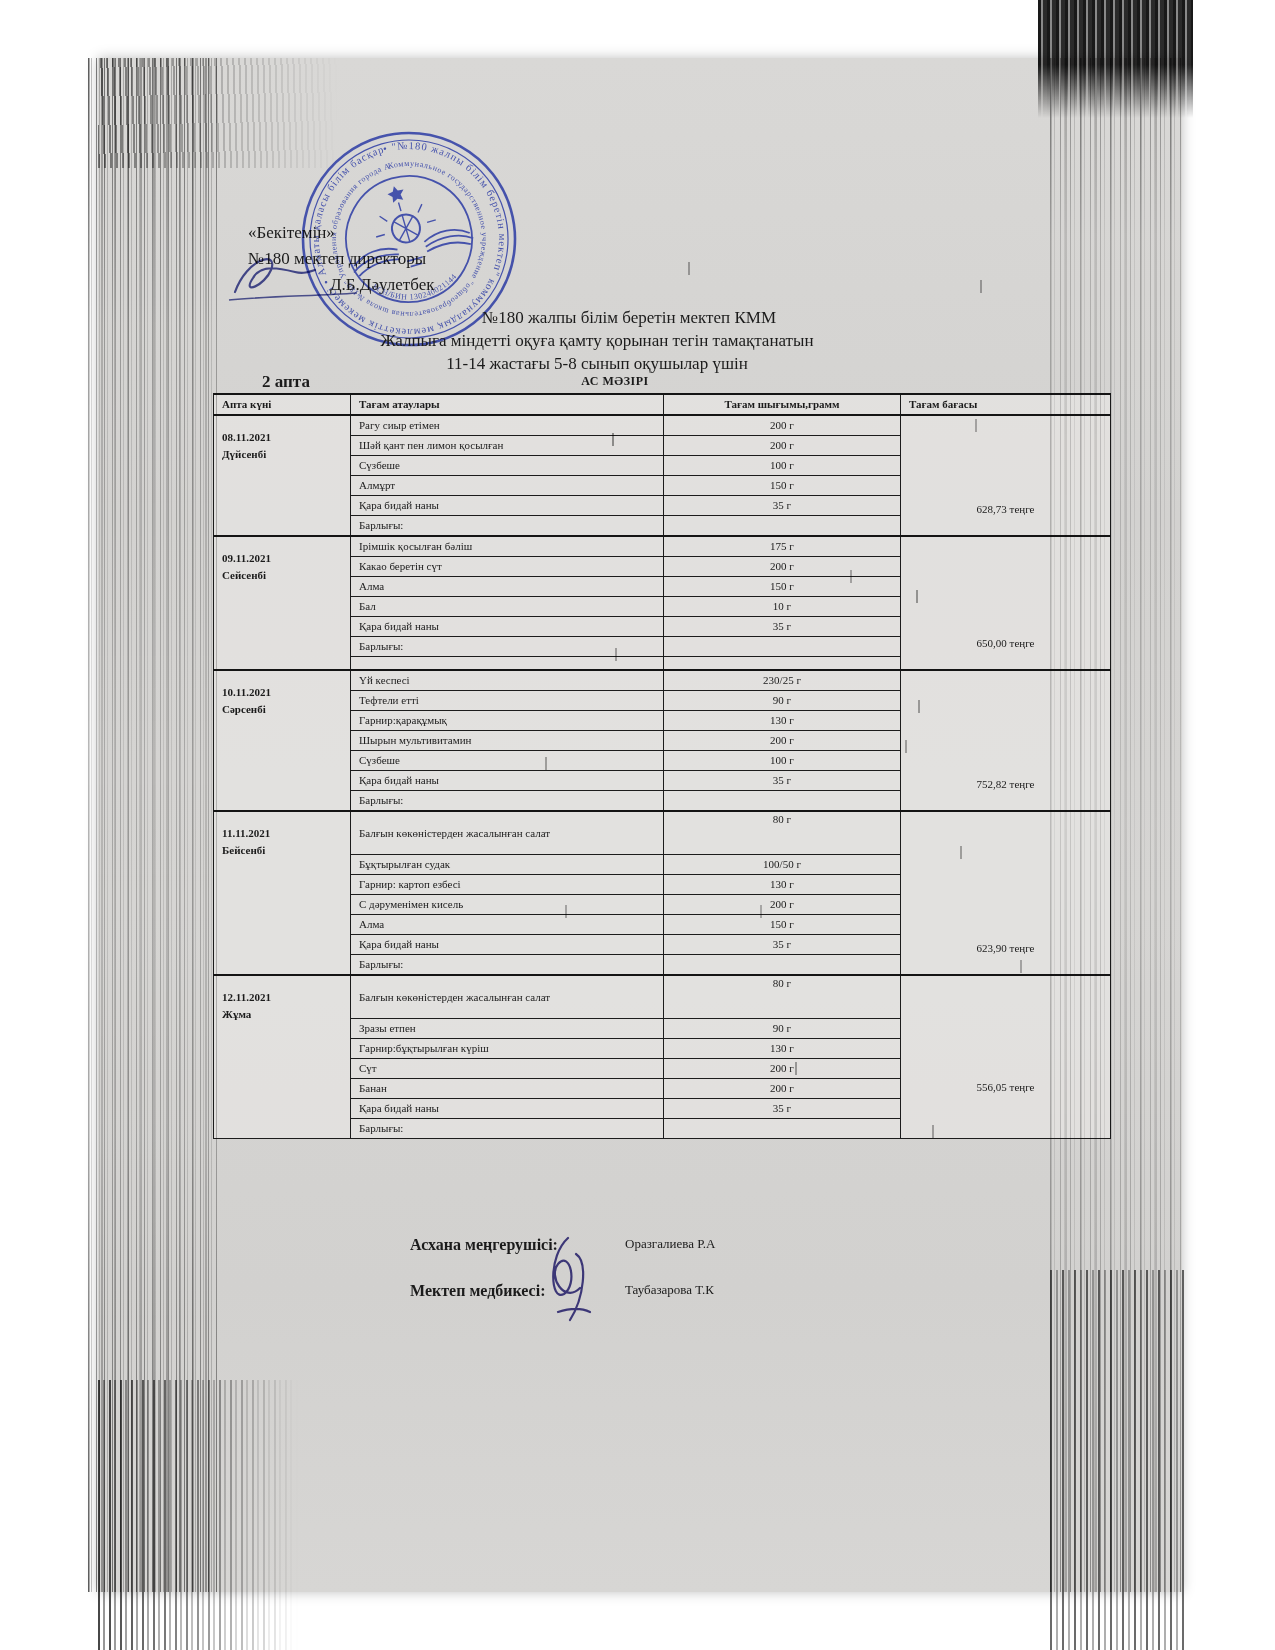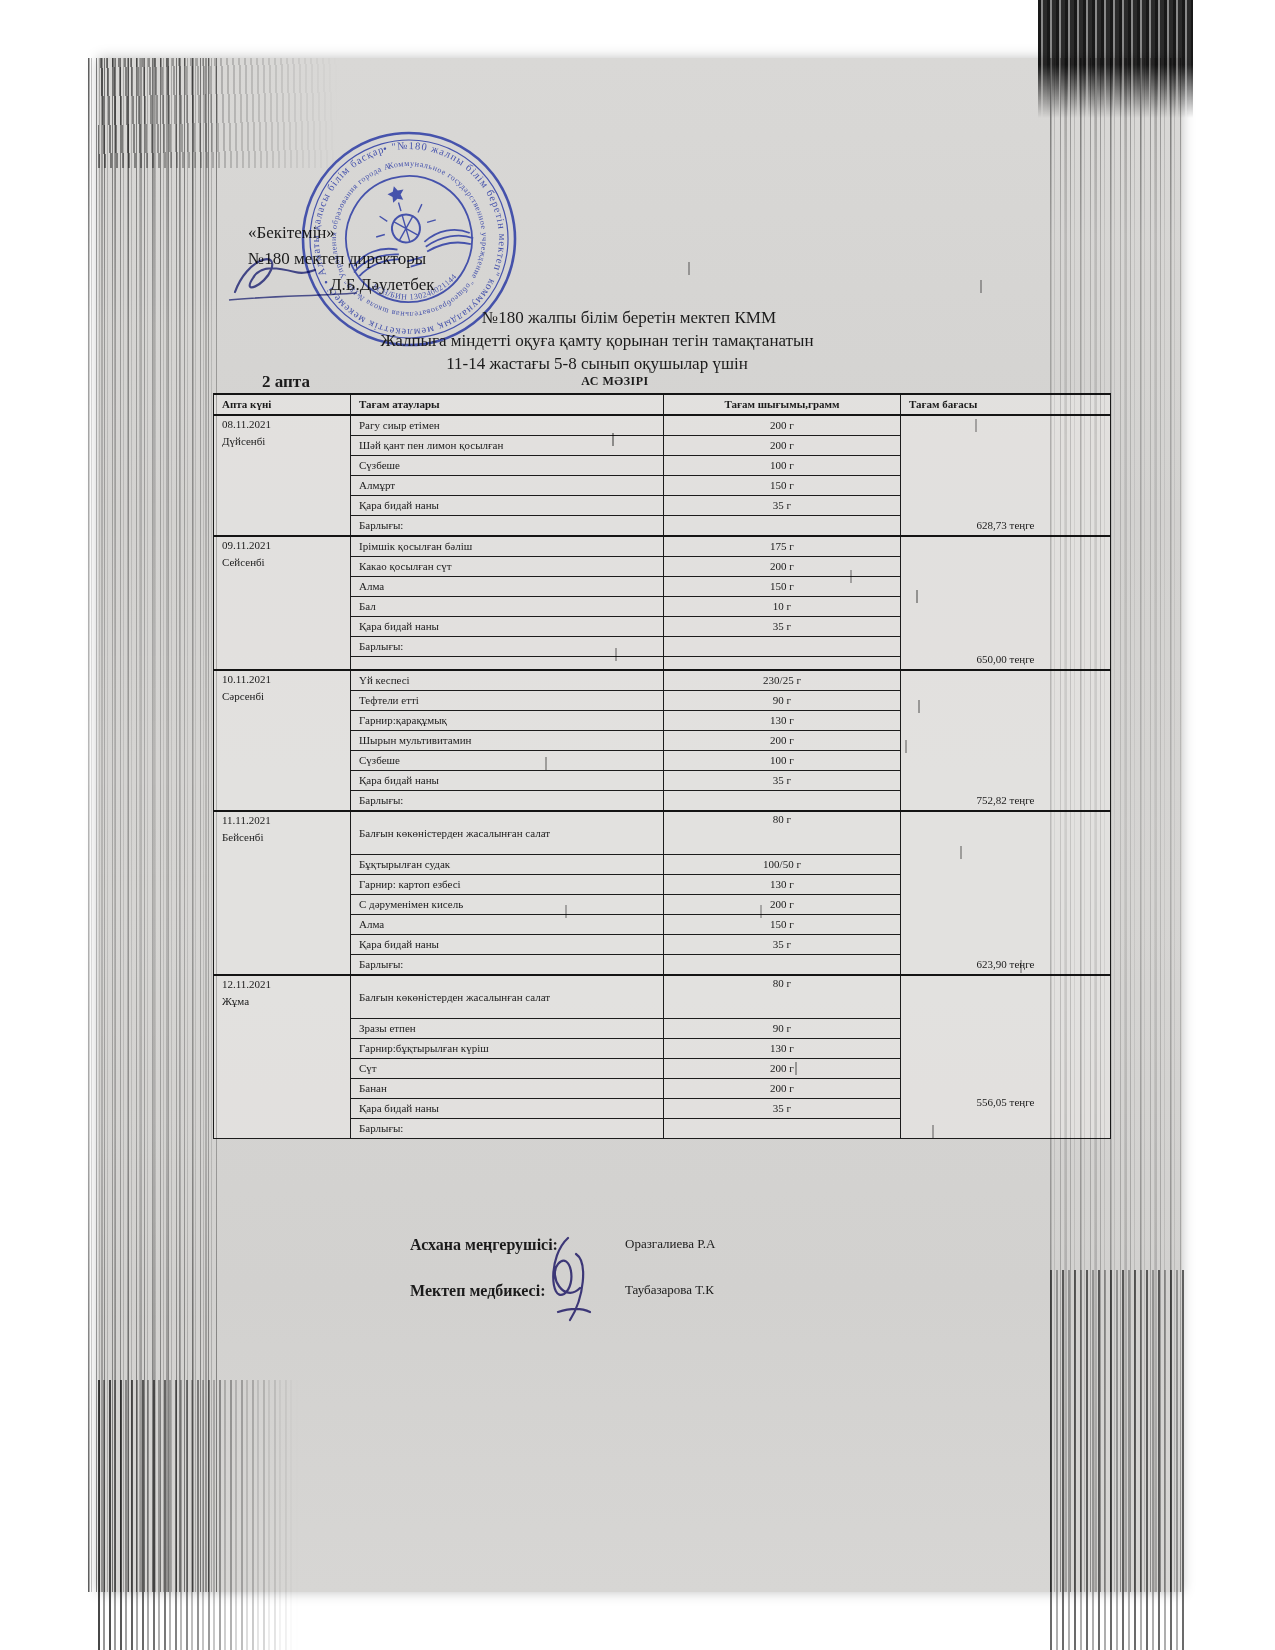--- a/index.html
+++ b/index.html
@@ -52,25 +52,25 @@
   
   .stamp{left:296px;top:126px;width:226px;height:226px;opacity:.88;mix-blend-mode:multiply;}
   .sig{mix-blend-mode:multiply;}
   
   .menu-table{position:absolute;left:213px;top:393px;border-collapse:collapse;table-layout:fixed;width:897px;
     font-size:11px;}
   .menu-table td{border:1.6px solid #1c1c1c;padding:1px 8px;height:17px;line-height:1.18;
     overflow:hidden;white-space:nowrap;vertical-align:middle;background:rgba(236,235,233,.55);}
   .menu-table tr.day-start td{border-top:2.3px solid #141414;}
   .menu-table tr.hdr td{font-weight:bold;border-top:2.3px solid #141414;border-bottom:2.3px solid #141414;}
-  td.date-cell{vertical-align:top;font-weight:normal;line-height:1.55;padding-top:0;position:relative;}
+  td.date-cell{vertical-align:top;font-weight:bold;line-height:1.55;padding-top:13px;position:relative;}
   td.date-cell::before{content:"";position:absolute;left:-38px;top:-2px;width:36px;height:2px;background:rgba(15,15,15,.55);}
   td.amt{text-align:center;}
-  td.price-cell{vertical-align:bottom;text-align:center;padding-bottom:3px;}
-  td.price-cell.hi{padding-bottom:29px;text-align:center;}
+  td.price-cell{vertical-align:bottom;text-align:center;padding-bottom:19px;}
+  td.price-cell.hi{padding-bottom:44px;text-align:center;}
   td.total{font-weight:normal;}
   tr.tall td{height:40px;}
   tr.tall td .wrap{white-space:normal;max-width:252px;}
   tr.gap td{height:10px;}
   
   .foot-label{font-size:16px;font-weight:bold;}
   .foot-name{font-size:13px;}
 </style>
 </head>
 <body>
@@ -174,21 +174,21 @@
   <tr class="day-start">
     <td class="date-cell" rowspan="7">
       <div>09.11.2021</div>
       <div>Сейсенбі</div>
     </td>
     <td>Ірімшік қосылған бәліш</td>
     <td class="amt">175 г</td>
     <td class="price-cell" rowspan="7">650,00 теңге</td>
   </tr>
   <tr>
-        <td>Какао қосылған сүт</td>
+        <td>Какао беретін сүт</td>
         <td class="amt">200 г</td>
       </tr>
   <tr>
         <td>Алма</td>
         <td class="amt">150 г</td>
       </tr>
   <tr>
         <td>Бал</td>
         <td class="amt">10 г</td>
       </tr>

